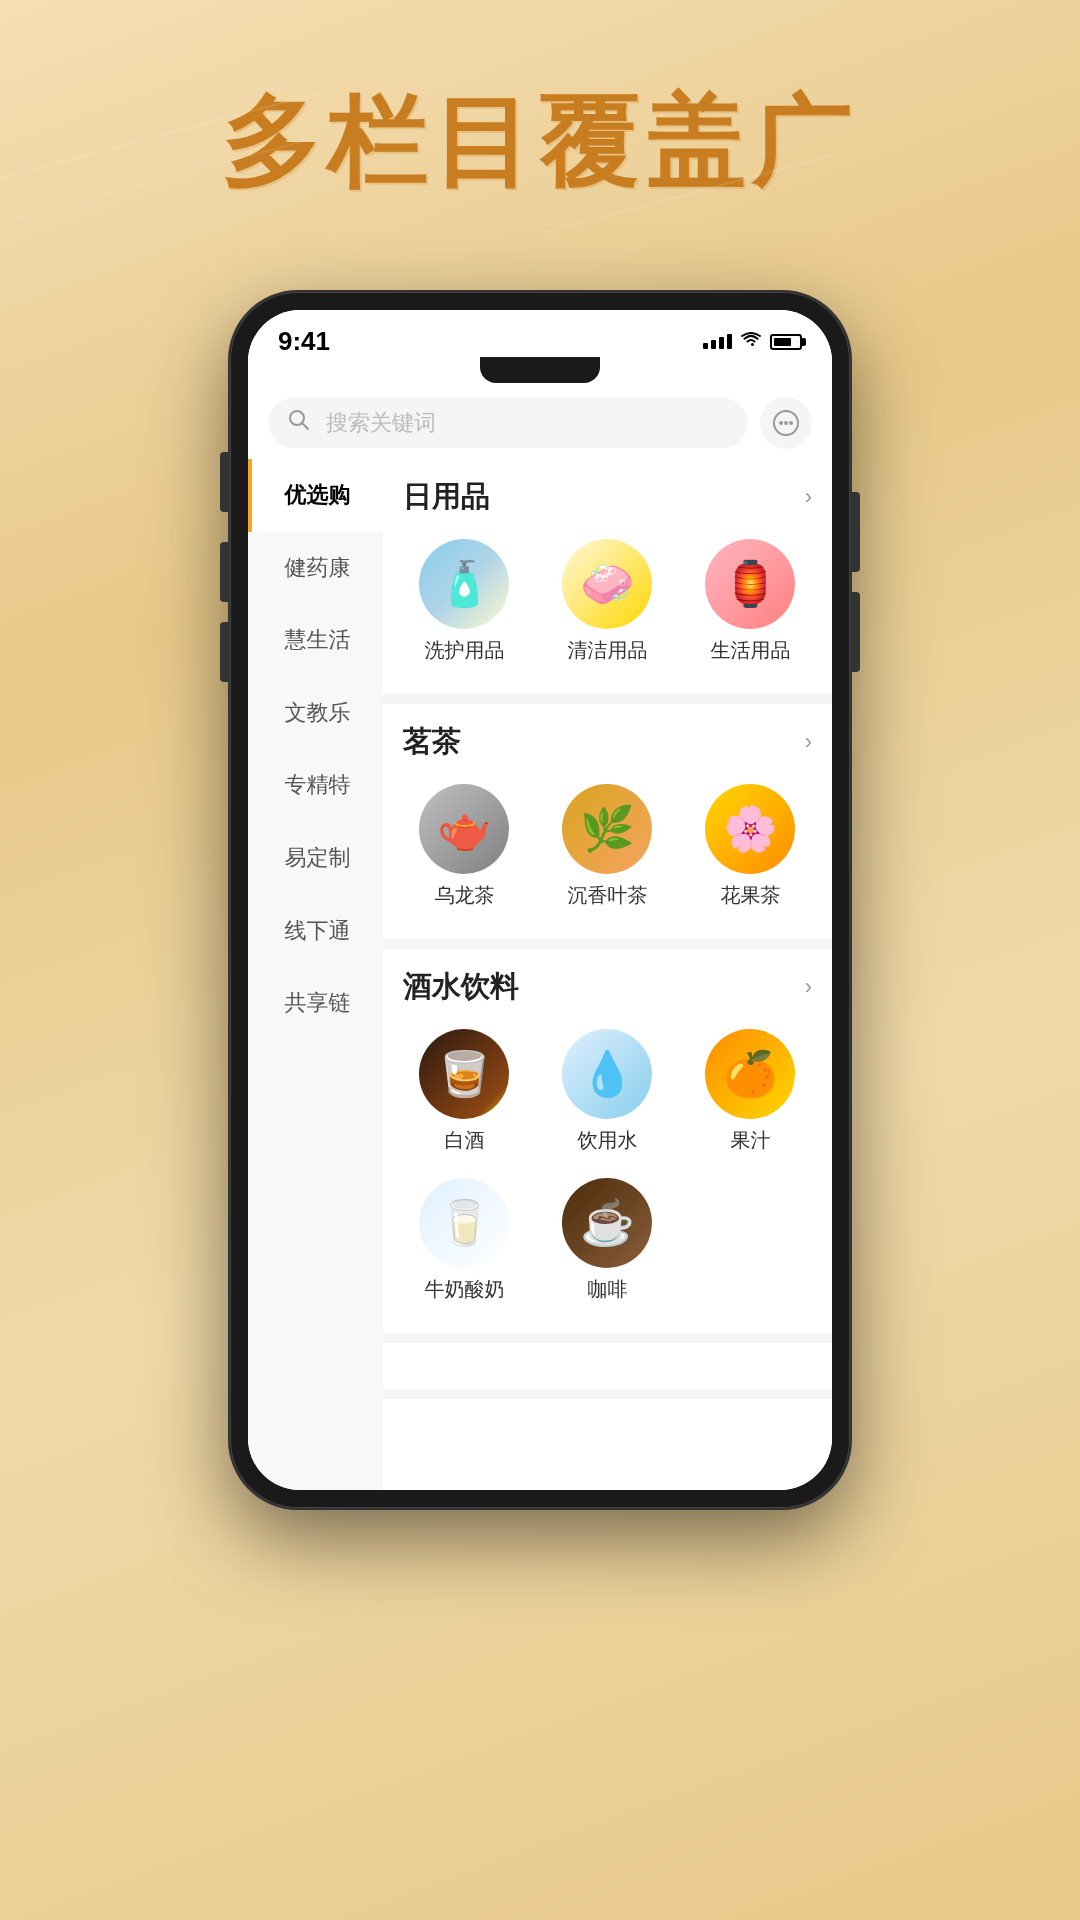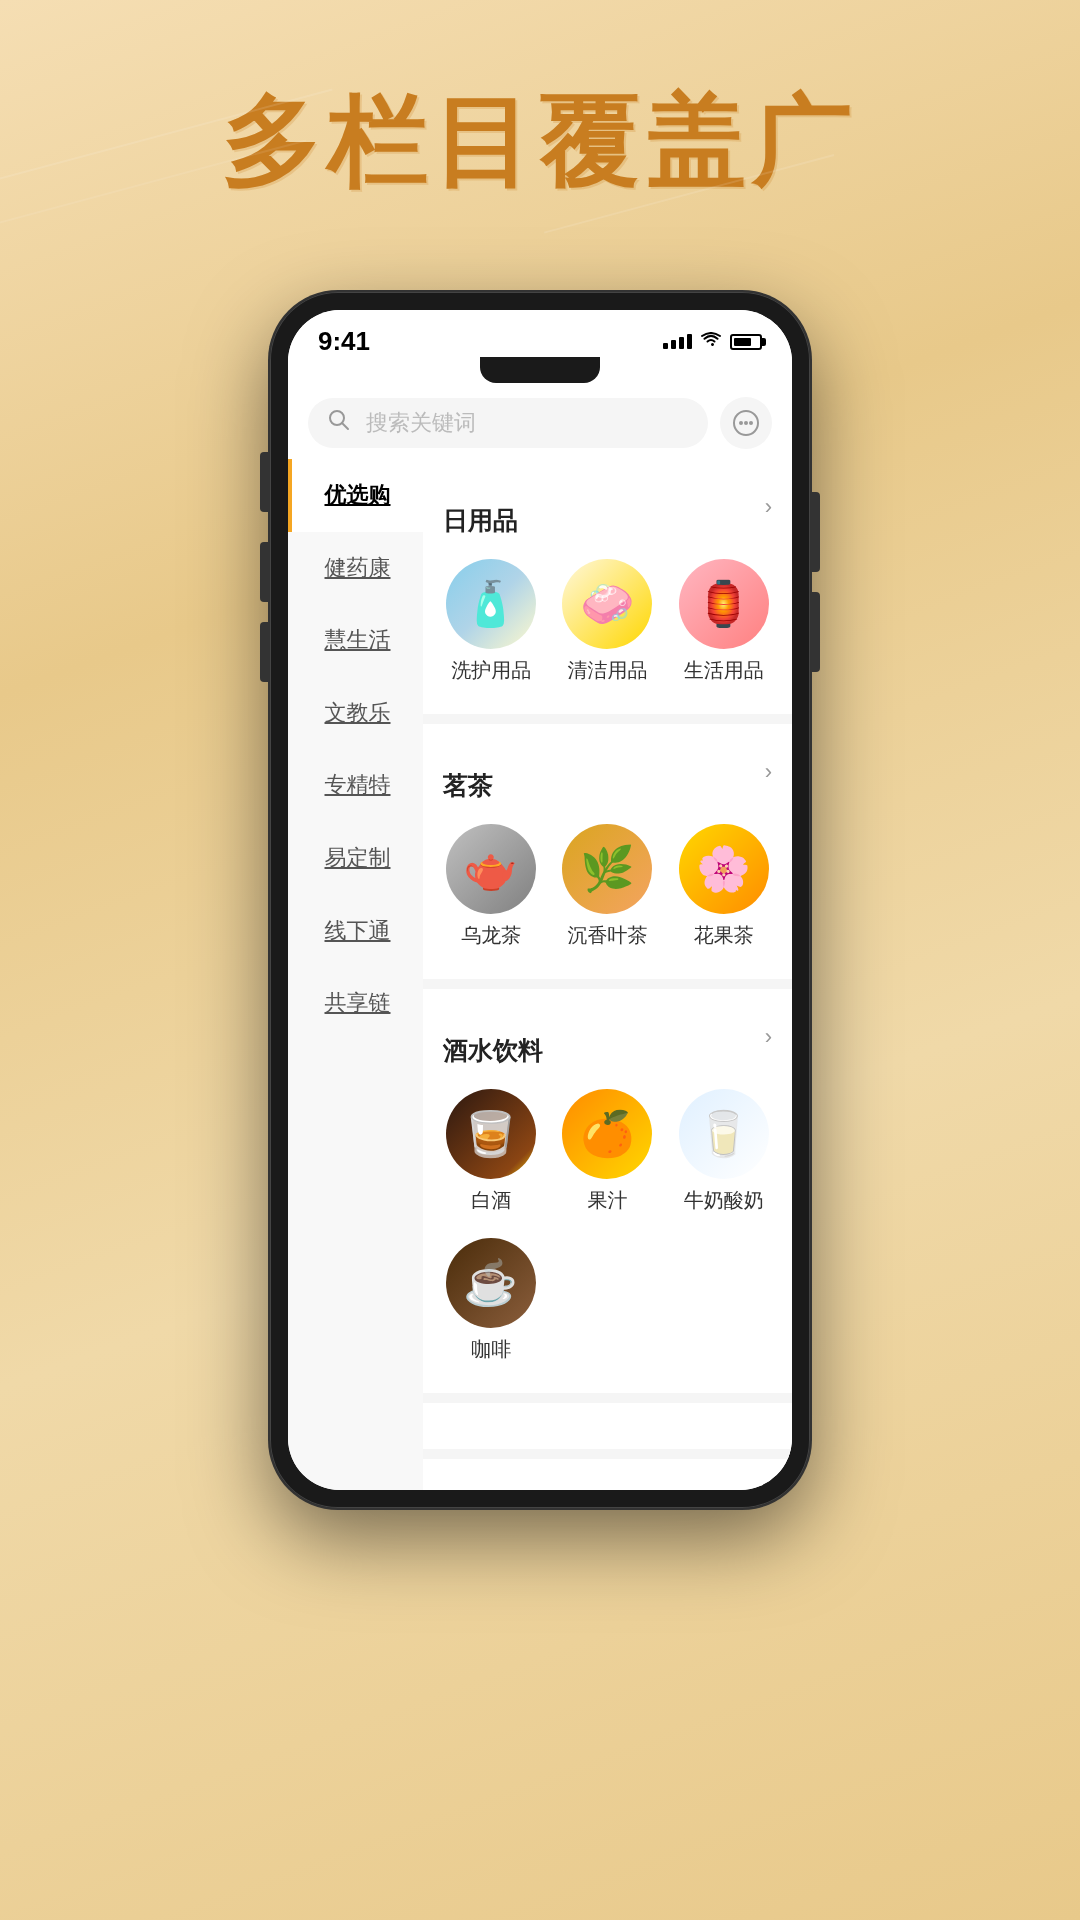--- a/index.html
+++ b/index.html
@@ -70,21 +70,21 @@
     }
 
     
     .phone-wrapper {
       display: flex;
       justify-content: center;
       align-items: flex-start;
       padding: 20px 60px 60px;
     }
     .phone-outer {
-      width: 540px;
+      width: 620px;
       background: #1a1a1a;
       border-radius: 68px;
       padding: 18px;
       box-shadow:
         0 0 0 2px #333,
         0 30px 80px rgba(0,0,0,0.5),
         inset 0 0 0 1px #444;
       position: relative;
     }
     
@@ -241,21 +241,20 @@
       flex-shrink: 0;
     }
     .sidebar-item {
       padding: 22px 10px;
       text-align: center;
       font-size: 22px;
       color: #555;
       border-left: 4px solid transparent;
       cursor: pointer;
       line-height: 1.3;
-      text-decoration: underline;
     }
     .sidebar-item.active {
       color: #000;
       font-weight: 600;
       background: #fff;
       border-left: 4px solid #f5a623;
     }
 
     
     .content-area {
@@ -270,24 +269,23 @@
       border-bottom: 10px solid #f5f5f5;
       padding-bottom: 16px;
     }
     .category-header {
       display: flex;
       justify-content: space-between;
       align-items: center;
       padding: 18px 20px 12px;
     }
     .category-title {
-      font-size: 25px;
+      font-size: 29px;
       font-weight: 600;
       color: #222;
-      margin-top: 27px;
     }
     .category-arrow {
       font-size: 22px;
       color: #999;
     }
     .category-grid {
       display: flex;
       flex-wrap: wrap;
       padding: 0 10px;
       gap: 0;
@@ -535,20 +533,24 @@
             <div class="category-header">
               <span class="category-title">酒水饮料</span>
               <span class="category-arrow">›</span>
             </div>
             <div class="category-grid">
               <div class="category-item">
                 <div class="category-img img-liquor"></div>
                 <span class="category-label">白酒</span>
               </div>
               <div class="category-item">
+                <div class="category-img img-water"></div>
+                <span class="category-label">饮用水</span>
+              </div>
+              <div class="category-item">
                 <div class="category-img img-juice"></div>
                 <span class="category-label">果汁</span>
               </div>
               <div class="category-item">
                 <div class="category-img img-milk"></div>
                 <span class="category-label">牛奶酸奶</span>
               </div>
               <div class="category-item">
                 <div class="category-img img-coffee"></div>
                 <span class="category-label">咖啡</span>

